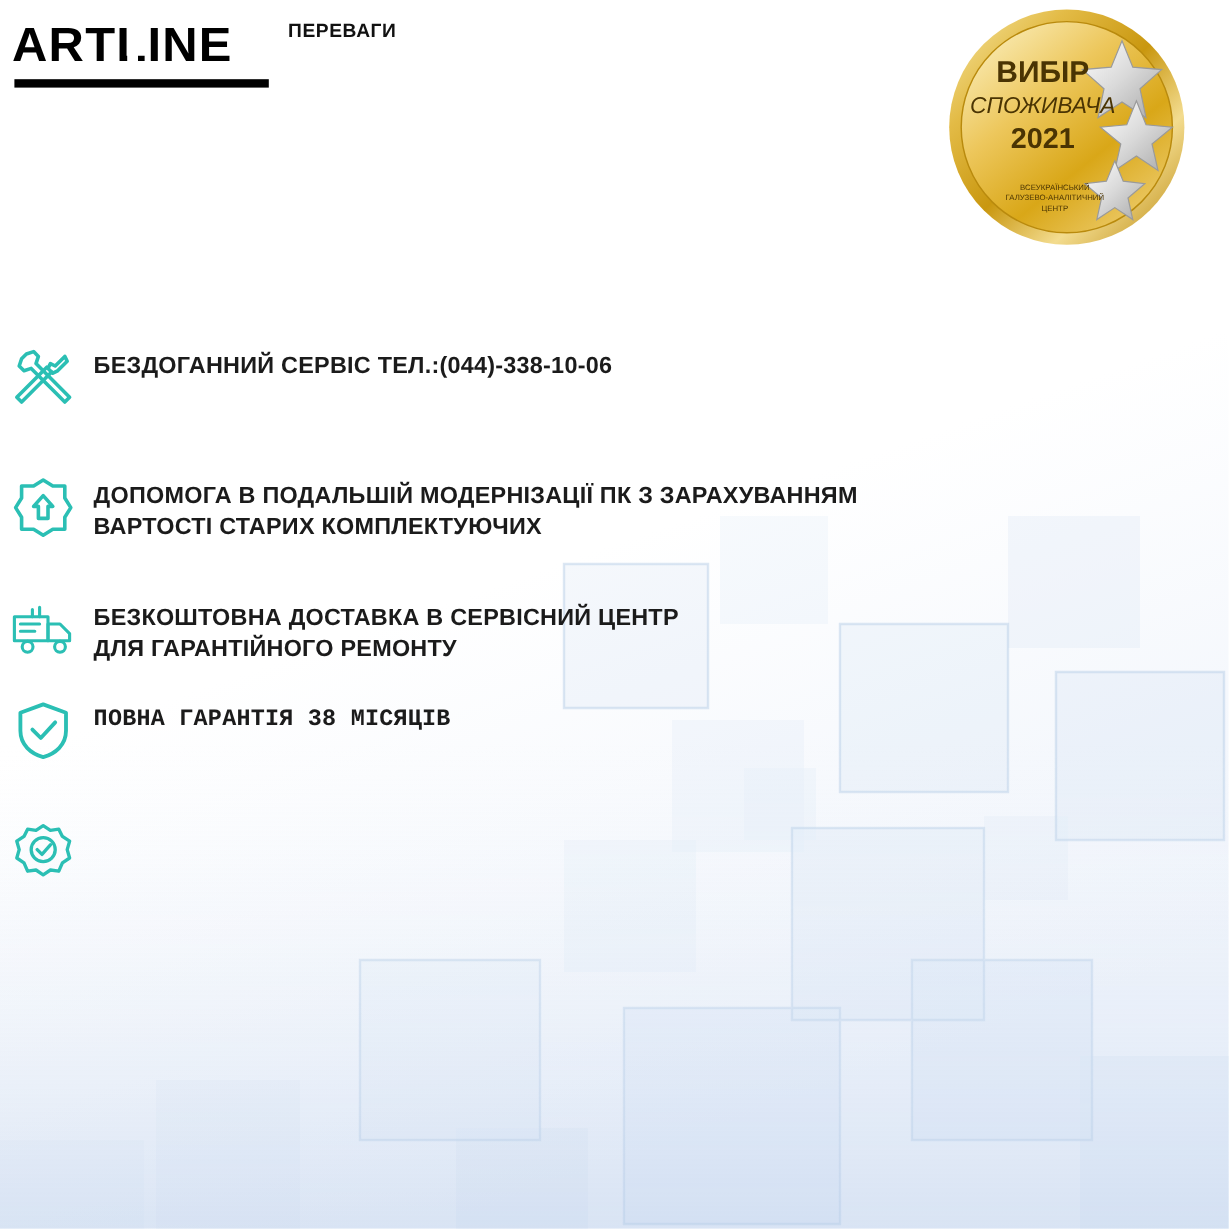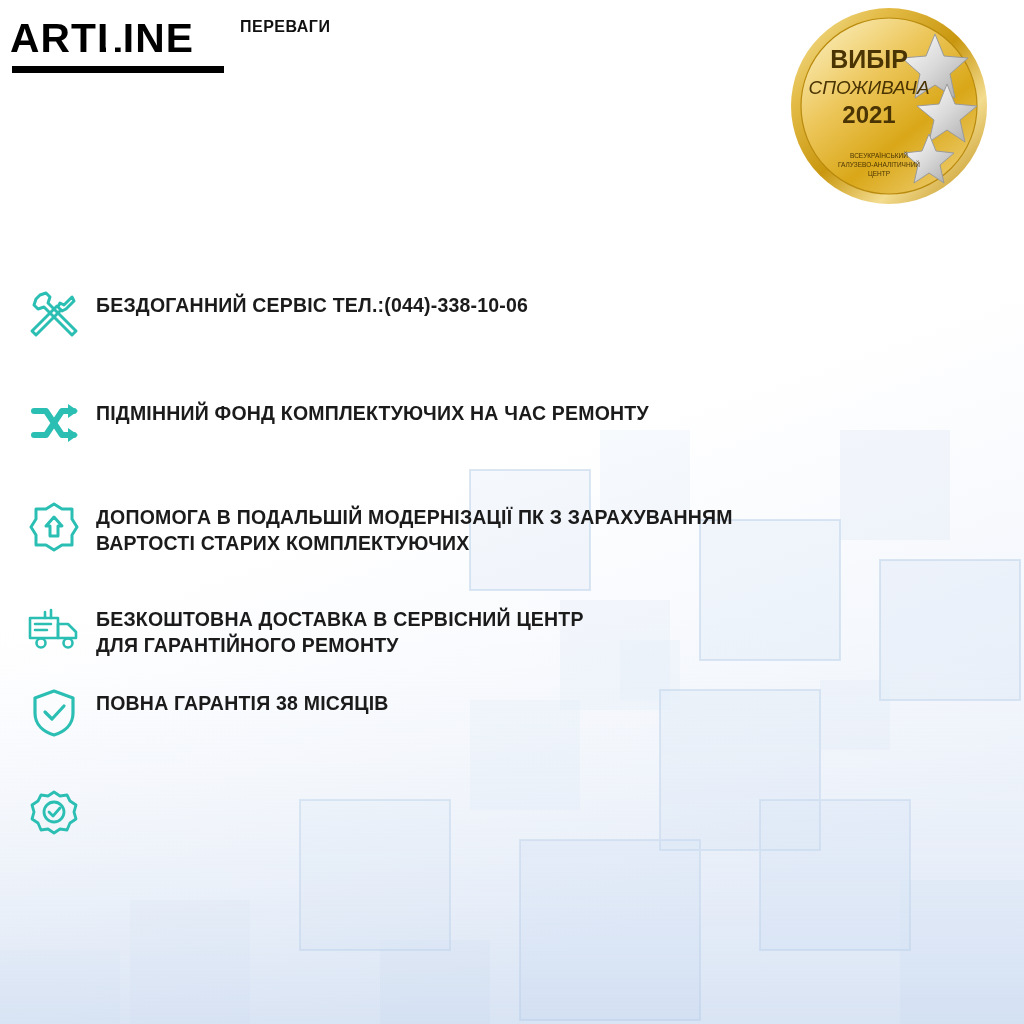--- a/index.html
+++ b/index.html
@@ -99,21 +99,21 @@
     top: 285px;
     width: 1024px;
     z-index: 2;
   }
   .feature {
     position: relative;
     display: flex;
     align-items: flex-start;
     min-height: 62px;
     margin-bottom: 40px;
-    padding-left: 22px;
+    padding-left: 4px;
   }
   .feature .icon {
     flex: 0 0 64px;
     width: 64px;
     height: 60px;
     display: flex;
     align-items: center;
     justify-content: center;
     color: #2bbfb4;
   }
@@ -126,21 +126,21 @@
     line-height: 26px;
     letter-spacing: 0.2px;
     color: #1b1b1b;
     text-transform: uppercase;
     white-space: pre-line;
   }
   .f1 { margin-bottom: 46px; }
   .f2 { margin-bottom: 42px; }
   .f3 { margin-bottom: 40px; }
   .f4 { margin-bottom: 22px; justify-content: flex-end; }
-  .f5 { margin-bottom: 40px; }
+  .f5 { margin-bottom: 40px; font-family: Liberation Mono, monospace; }
 </style>
 </head>
 <body>
 
 <div class="page">
 
   <svg class="bg-deco" width="1024" height="1024" viewBox="0 0 1024 1024">
     <defs>
       <linearGradient id="bgfade" x1="0" y1="0" x2="0.35" y2="1">
         <stop offset="0%" stop-color="#ffffff"></stop>
@@ -238,31 +238,20 @@
       <span class="icon">
         <svg width="52" height="48" viewBox="0 0 52 48" fill="none" stroke="#2bbfb4" stroke-width="3" stroke-linecap="round" stroke-linejoin="round">
           <path d="M8 8 L6 14 L10 18 L16 16 L38 38 L44 44 L48 40 L42 34 L20 12 L22 6 L18 2 L12 4 Z"></path>
           <path d="M44 6 L36 14 L32 12 L30 16 L34 20 L38 18 L46 10 Z"></path>
           <path d="M33 19 L12 40 L8 44 L4 40 L8 36 L29 15"></path>
         </svg>
       </span>
       <span class="label">БЕЗДОГАННИЙ СЕРВІС  ТЕЛ.:(044)-338-10-06</span>
     </div>
 
-    <div class="feature f2">
-      <span class="icon">
-        <svg width="52" height="44" viewBox="0 0 52 44" fill="none" stroke="#2bbfb4" stroke-width="6" stroke-linecap="round" stroke-linejoin="round">
-          <path d="M6 10 L18 10 L34 34 L46 34"></path>
-          <path d="M6 34 L18 34 L34 10 L46 10"></path>
-          <polygon points="40,3 50,10 40,17" fill="#2bbfb4" stroke="none"></polygon>
-          <polygon points="40,27 50,34 40,41" fill="#2bbfb4" stroke="none"></polygon>
-        </svg>
-      </span>
-      <span class="label">ПІДМІННИЙ ФОНД КОМПЛЕКТУЮЧИХ НА ЧАС РЕМОНТУ</span>
-    </div>
 
     <div class="feature f3">
       <span class="icon">
         <svg width="50" height="50" viewBox="0 0 50 50" fill="none" stroke="#2bbfb4" stroke-width="3" stroke-linejoin="round">
           <path d="M25 2 L33 7 L43 7 L43 17 L48 25 L43 33 L43 43 L33 43 L25 48 L17 43 L7 43 L7 33 L2 25 L7 17 L7 7 L17 7 Z"></path>
           <path d="M25 15 L33 24 L29 24 L29 34 L21 34 L21 24 L17 24 Z" stroke-linecap="round"></path>
         </svg>
       </span>
       <span class="label">ДОПОМОГА В ПОДАЛЬШІЙ  МОДЕРНІЗАЦІЇ ПК З ЗАРАХУВАННЯМ
 ВАРТОСТІ СТАРИХ КОМПЛЕКТУЮЧИХ</span>

